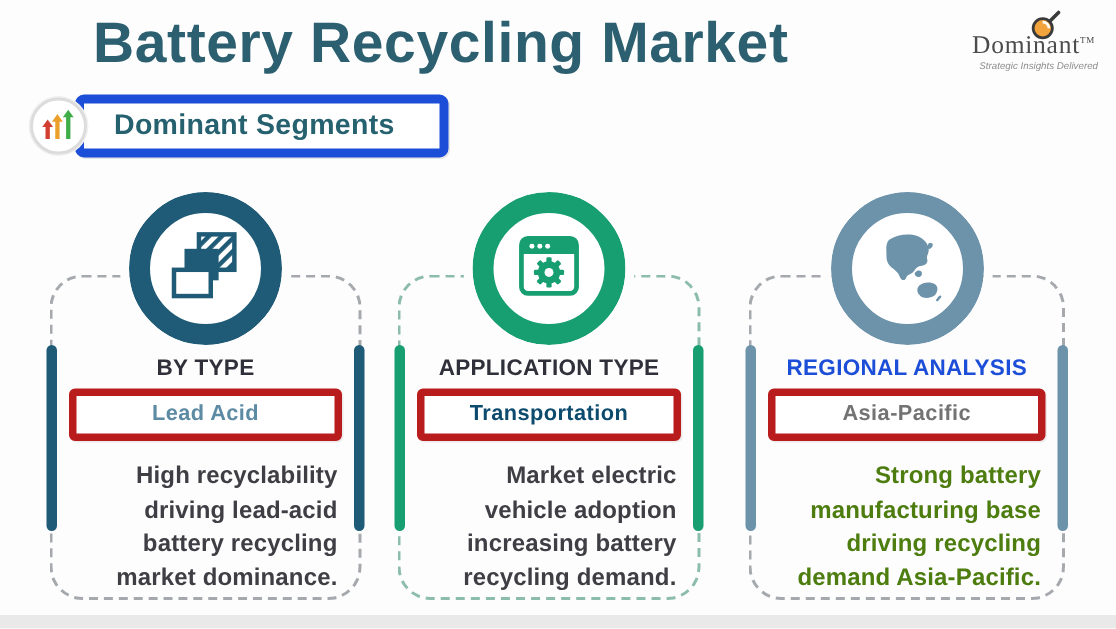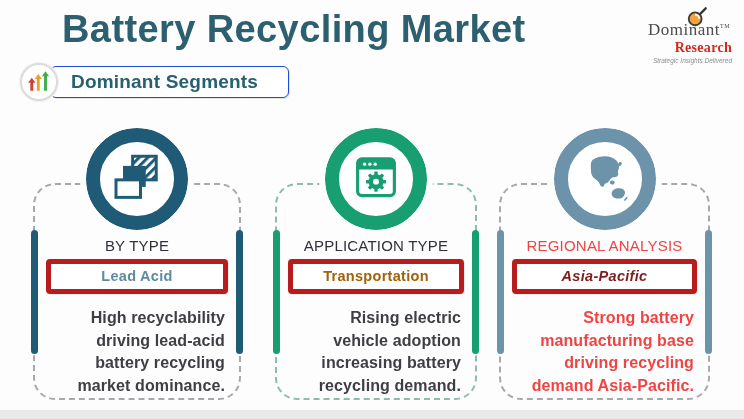--- a/index.html
+++ b/index.html
@@ -30,33 +30,33 @@
   .logo-tagline{font-size:6.5px;font-style:italic;color:#8e8e8e;margin-top:1px;}
 
   
   .badge-row{position:absolute;left:20px;top:63px;display:flex;align-items:center;}
   .badge-circle{
     width:34px;height:34px;border-radius:50%;background:#fff;
     border:2px solid #dcdcdc;display:flex;align-items:center;justify-content:center;
     z-index:2;box-shadow:0 0 0 1px #f1f1f1;
   }
   .badge-pill{
-    margin-left:-8px;background:#fff;border:1px solid #1d4ed8;border-radius:6px;
+    margin-left:-8px;background:#fff;border:6px solid #1d4ed8;border-radius:6px;
     height:30px;display:flex;align-items:center;
     padding:0 30px 0 20px;box-shadow:1px 1px 0 #e6e6e6;
   }
   .badge-pill span{font-size:19px;font-weight:700;letter-spacing:.2px;}
 
   
   .card{
     position:absolute;top:183px;height:217px;box-sizing:border-box;
     border:2px dashed #a5a9ae;border-radius:22px;background:transparent;
   }
   .card-1{left:33px;width:208px;}
-  .card-2{left:275px;width:202px;}
+  .card-2{left:265px;width:202px;}
   .card-3{left:499px;width:211px;}
 
   .icon-wrap{
     position:absolute;left:50%;top:-57px;transform:translateX(-50%);
     width:74px;height:74px;border-radius:50%;
     background:#fff;border:14px solid var(--accent);
     outline:6px solid #fdfdfd;
     display:flex;align-items:center;justify-content:center;z-index:2;
   }
   .card-icon{width:56px;height:56px;}
@@ -65,21 +65,21 @@
 
   .bar{
     position:absolute;width:7px;height:124px;top:45px;border-radius:4px;
     background:var(--accent);z-index:1;
   }
   .bar-left{left:-4px;}
   .bar-right{right:-4px;}
 
   .card-cat{
     margin:52px 8px 0;text-align:center;
-    font-size:15px;font-weight:400;letter-spacing:.2px;
+    font-size:15px;font-weight:700;letter-spacing:.2px;
   }
   .value-box{
     margin:5px 11px 0;background:#fff;border:5px solid #b91c1c;border-radius:4px;
     text-align:center;padding:3px 0 4px;box-shadow:1px 1px 0 #ececec;
   }
   .value-box span{font-size:14.5px;font-weight:700;letter-spacing:.3px;}
   .card-desc{
     margin:13px 14px 0 22px;text-align:right;
     font-size:16px;font-weight:700;line-height:22.5px;letter-spacing:.1px;
   }
@@ -95,21 +95,20 @@
 
   <div class="logo">
     <svg class="mag" width="22" height="22" viewBox="0 0 24 24">
       <line x1="15.5" y1="8.5" x2="21.5" y2="2.5" stroke="#3a3a3a" stroke-width="2.6" stroke-linecap="round"></line>
       <circle cx="10" cy="14" r="7" fill="#f2a33c" stroke="#3a3a3a" stroke-width="2"></circle>
       <path d="M10 9.5 a4.5 4.5 0 0 1 4.5 4.5" stroke="#fff" stroke-width="2" fill="none"></path>
     </svg>
     <div class="logo-name">
       <span>Dominant</span><sup>TM</sup>
     </div>
-    <div class="logo-division" style="color: rgb(211, 40, 28);">Research</div>
     <div class="logo-tagline">Strategic Insights Delivered</div>
   </div>
 
   <div class="badge-row">
     <div class="badge-circle">
       <svg width="26" height="26" viewBox="0 0 36 36">
         <polygon points="8,12 13,19 10,19 10,30 6,30 6,19 3,19" style="fill: rgb(210, 63, 49);"></polygon>
         <polygon points="17,7 22,14 19,14 19,30 15,30 15,14 12,14" style="fill: rgb(235, 160, 44);"></polygon>
         <polygon points="27,3 32,10 29,10 29,30 25,30 25,10 22,10" style="fill: rgb(63, 174, 73);"></polygon>
       </svg>
@@ -161,40 +160,40 @@
           <rect x="30" y="23.5" width="4" height="6" rx="1" transform="rotate(180 32 35)"></rect>
           <rect x="30" y="23.5" width="4" height="6" rx="1" transform="rotate(225 32 35)"></rect>
           <rect x="30" y="23.5" width="4" height="6" rx="1" transform="rotate(270 32 35)"></rect>
           <rect x="30" y="23.5" width="4" height="6" rx="1" transform="rotate(315 32 35)"></rect>
         </g>
         <circle cx="32" cy="35" r="3.4" fill="#fff"></circle>
       </svg>
     </div>
     <h2 class="card-cat" style="color: rgb(48, 48, 58);">APPLICATION TYPE</h2>
     <div class="value-box">
-      <span style="color: #a16207;">Transportation</span>
+      <span style="color: #0c4a6e;">Transportation</span>
     </div>
-    <p class="card-desc" style="color: rgb(62, 62, 68);">Rising electric vehicle adoption increasing battery recycling demand.</p>
+    <p class="card-desc" style="color: rgb(62, 62, 68);">Market electric vehicle adoption increasing battery recycling demand.</p>
   </section>
 
   <section class="card card-3" style="--accent: #6d93ab; border-color: rgb(165, 169, 174);">
     <span class="bar bar-left"></span>
     <span class="bar bar-right"></span>
     <div class="icon-wrap">
       <svg class="card-icon" viewBox="0 0 64 64">
         <g class="fl">
           <path d="M18 10 c6 -4 15 -5 21 -3 c5 2 8 5 9 9 c1 4 -2 6 -1 9 c1 3 -2 5 -5 5 c-3 0 -4 3 -6 5 c-2 2 -4 1 -5 4 c-1 3 -4 2 -5 -1 c-1 -3 -3 -4 -5 -6 c-3 -2 -5 -5 -5 -9 c0 -5 -1 -10 2 -13 Z"></path>
           <path d="M39 34 c2 -1 4 0 4 2 c0 2 -2 3 -4 2 c-2 -1 -2 -3 0 -4 Z"></path>
           <path d="M48 13 c2 -1 4 0 3 2 c-1 2 -3 3 -4 1 Z"></path>
           <path d="M41 45 c3 -3 9 -3 12 -1 c3 2 2 7 -1 9 c-3 2 -9 2 -11 -1 c-2 -2 -2 -5 0 -7 Z"></path>
           <path d="M56 53 c1 -1 2.5 0 1.5 1 l-2 2.5 c-1 1 -2.5 0 -1.5 -1 Z"></path>
         </g>
       </svg>
     </div>
-    <h2 class="card-cat" style="color: #ef4444; text-align: center;">REGIONAL ANALYSIS</h2>
+    <h2 class="card-cat" style="color: #1d4ed8; text-align: center;">REGIONAL ANALYSIS</h2>
     <div class="value-box">
-      <span style="color: #7f1d1d; font-style: italic;">Asia-Pacific</span>
+      <span style="color: #737373;">Asia-Pacific</span>
     </div>
-    <p class="card-desc" style="color: #ef4444;">Strong battery manufacturing base driving recycling demand Asia-Pacific.</p>
+    <p class="card-desc" style="color: #4d7c0f;">Strong battery manufacturing base driving recycling demand Asia-Pacific.</p>
   </section>
 
   <div class="bottom-strip" style="background: rgb(233, 233, 233);"></div>
 </div>
 
 </body></html>

